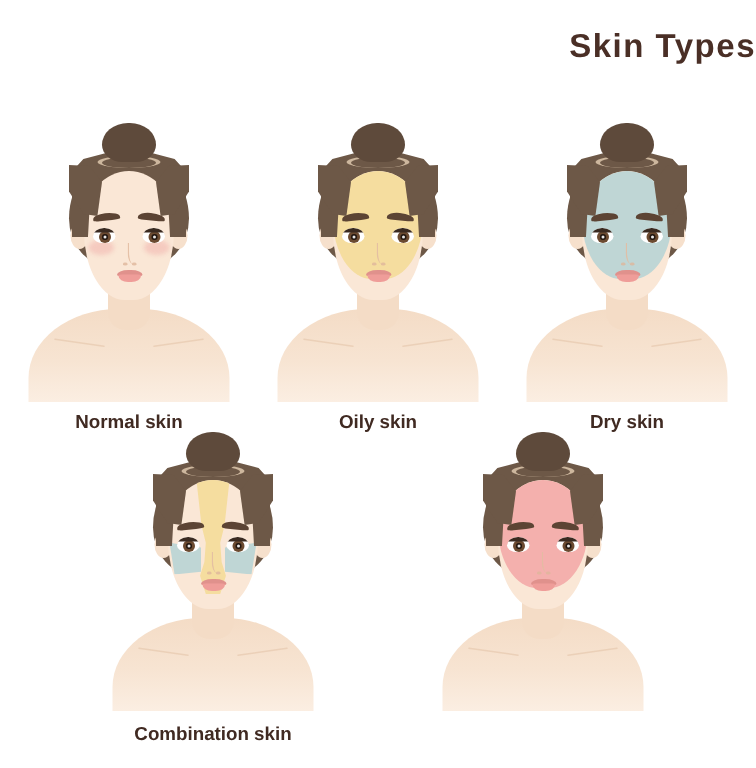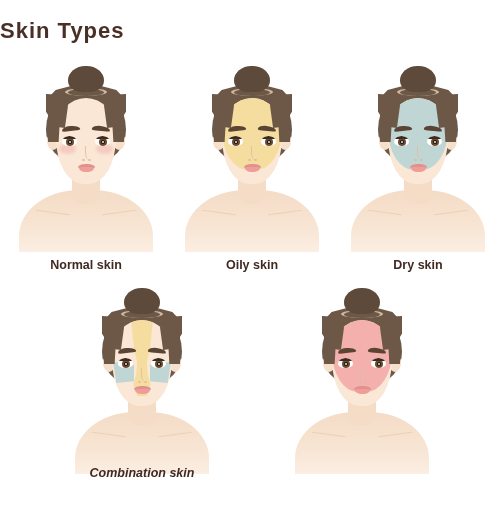--- a/index.html
+++ b/index.html
@@ -5,27 +5,27 @@
   html,body{margin:0;padding:0;}
   body{
     width:504px;height:512px;
     background:#ffffff;
     font-family:"Liberation Sans", sans-serif;
     overflow:hidden;
     position:relative;
   }
   #page-title{
     position:absolute;top:18px;left:0;width:504px;
-    text-align:left;
+    text-align:right;
     font-size:22px;font-weight:bold;
     color:#4a2f26;
     letter-spacing:1px;
   }
   .row{position:absolute;left:0;width:504px;}
-  #row-top{top:66px;height:200px;}
+  #row-top{top:82px;height:200px;}
   #row-bottom{top:288px;height:210px;}
   .card{position:absolute;width:160px;}
   .figure{position:relative;width:160px;height:185px;}
   .caption{
     position:absolute;left:0;width:160px;text-align:center;
     font-size:12.5px;font-weight:bold;color:#402a22;
     white-space:nowrap;
   }
   
   .shoulders{
@@ -358,21 +358,21 @@
           <div class="lip-bot"></div>
         </div>
       </div>
       <div class="hair-fringe"></div>
       <div class="hair-sweep l"></div>
       <div class="hair-sweep r"></div>
       <div class="bun-band"></div>
       <div class="bun-band-in"></div>
       <div class="bun"></div>
     </div>
-    <div class="caption" style="top:178px;font-style:italic;">Combination skin</div>
+    <div class="caption" style="top:194px;">Combination skin</div>
   </div>
 
   <div class="card" style="left:282px;top:0;">
     <div class="figure">
       <div class="shoulders"></div>
       <div class="clav l"></div>
       <div class="clav r"></div>
       <div class="neck"></div>
       <div class="neck-shade"></div>
       <div class="hair-back"></div>

